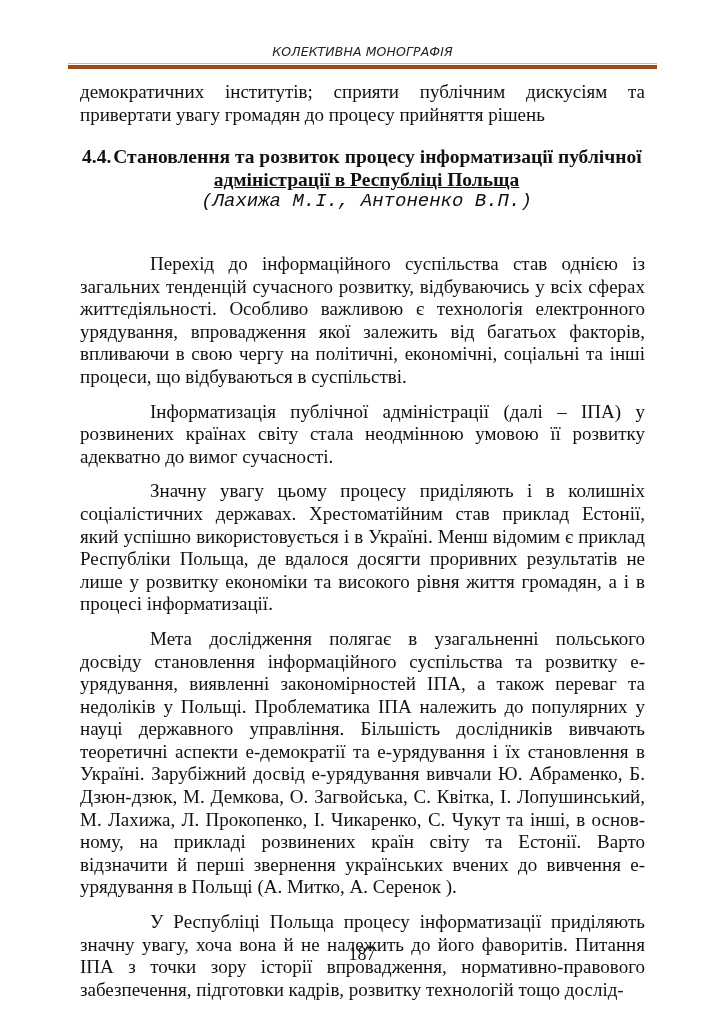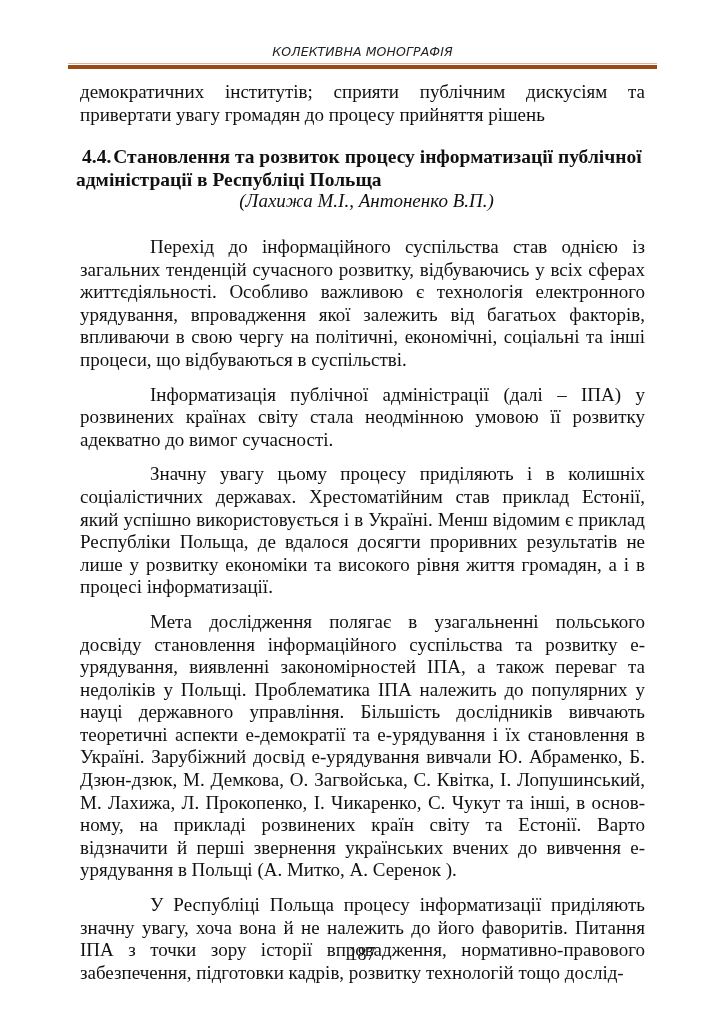--- a/index.html
+++ b/index.html
@@ -24,27 +24,27 @@
     .body-text p { margin: 12px; text-indent: 70px; }
     .body-text p.noindent { text-indent: 0; }
     .top-cont { top: 69px; }
     .section-heading {
       position: absolute; left: 68px; width: 589px; top: 145px;
       font-family: "Liberation Serif", serif; font-weight: bold; font-size: 19.5px; line-height: 23px;
       color: #111;
     }
     .heading-line1 { display: block; padding-left: 14px; white-space: nowrap; }
     .heading-num { margin-right: 2px; }
-    .heading-line2 { display: block; text-align: left; padding-left: 8px; }
+    .heading-line2 { display: block; text-align: center; padding-left: 8px; text-decoration: underline; }
     .authors {
       position: absolute; left: 68px; width: 589px; top: 190px; text-align: center;
-      font-family: Liberation Serif, serif; font-style: italic; font-size: 19px; line-height: 22px; color: #111;
+      font-family: Liberation Mono, monospace; font-style: italic; font-size: 19px; line-height: 22px; color: #111;
       padding-left: 8px; box-sizing: border-box;
     }
-    .main-text { top: 224px; }
+    .main-text { top: 241px; }
     .page-number {
       position: absolute; left: 0; width: 724px; top: 944px; text-align: center;
       font-family: "Liberation Serif", serif; font-size: 18px; color: #111;
     }
   </style>
 </head>
 <body>
 
 <div class="page">
 

